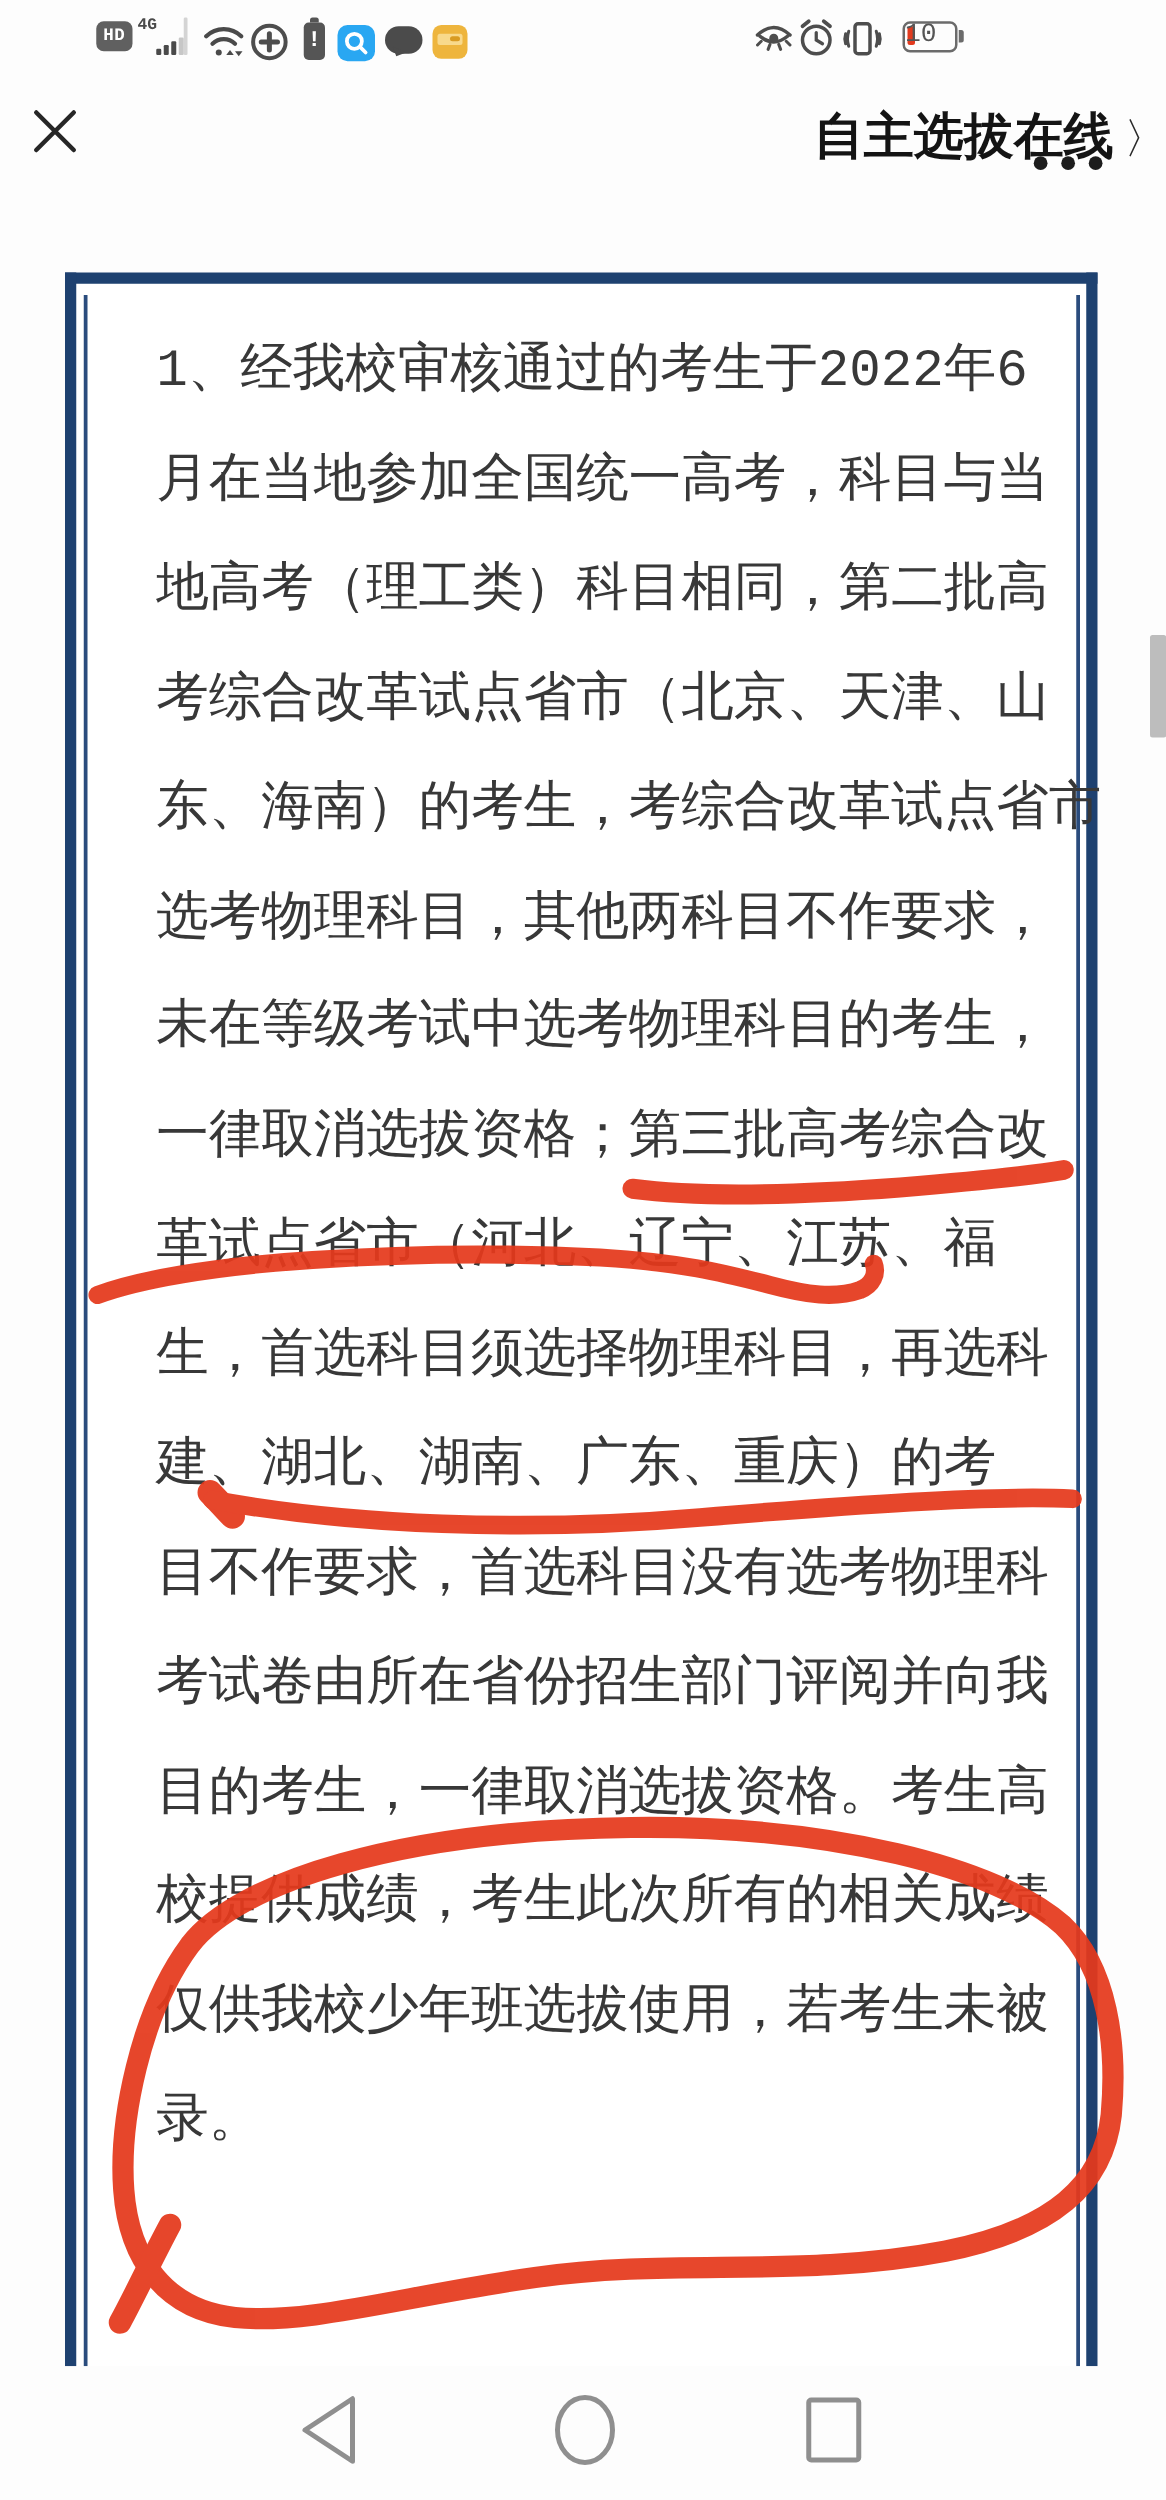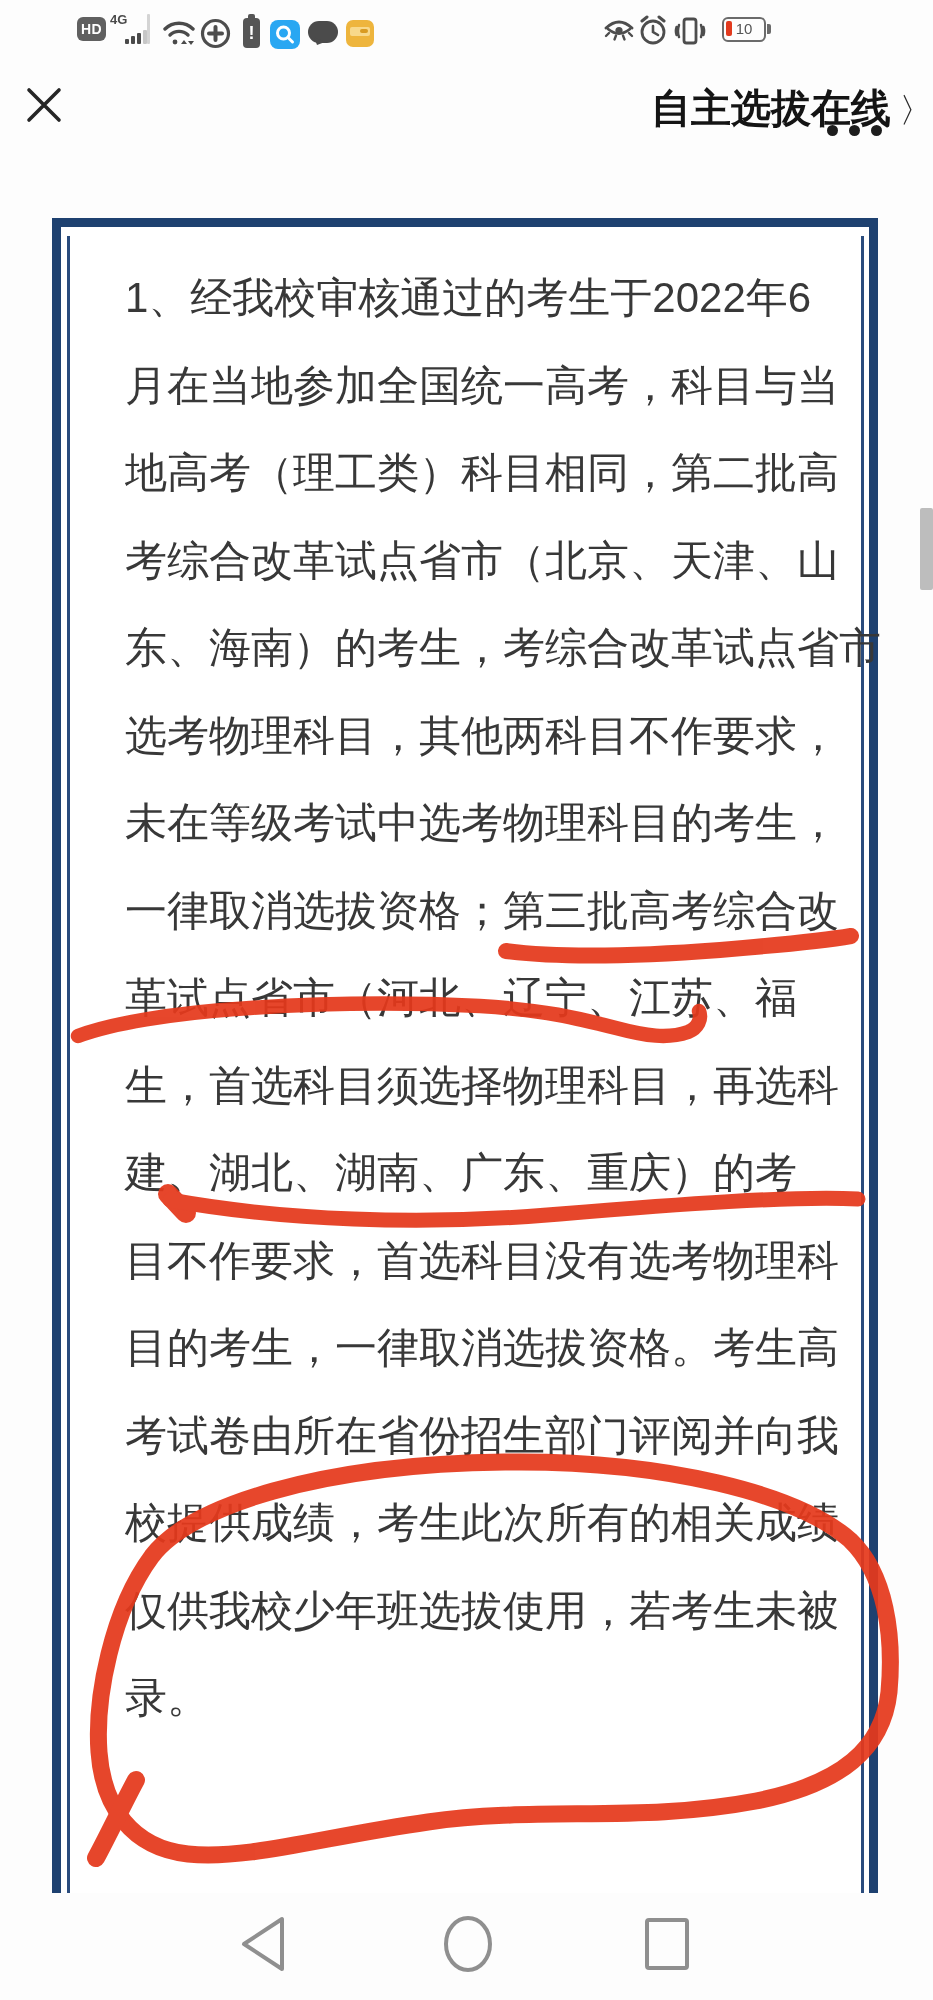--- a/index.html
+++ b/index.html
@@ -1,19 +1,19 @@
 <!DOCTYPE html>
 <html><head>
 <meta charset="utf-8">
 <style>
   html,body{margin:0;padding:0;background:#e9e9e9;}
   .screen{
     position:relative;width:933px;height:2000px;margin:0 auto;
     background:#fdfdfd;overflow:hidden;
-    font-family:Liberation Sans, sans-serif;
+    font-family:Liberation Mono, monospace;
   }
   
   .statusbar{position:absolute;left:0;top:0;width:933px;height:55px;background:#fdfdfd;}
   .sb-icon{position:absolute;}
   .hd-badge{left:77px;top:17px;width:29px;height:24px;background:#606060;border-radius:6px;
     color:#fff;font-size:14px;font-weight:800;text-align:center;line-height:24px;letter-spacing:.5px;}
   .fourg{left:110px;top:12px;font-size:13px;font-weight:700;color:#4a4a4a;}
   .sigbars{left:125px;top:28px;width:34px;height:16px;}
   .sigbars i{position:absolute;bottom:0;width:4px;background:#4a4a4a;border-radius:1px;}
   .sigbars i.b1{left:0;height:5px}.sigbars i.b2{left:6px;height:8px}
@@ -24,21 +24,21 @@
   .batt-alert:before{content:"";position:absolute;top:-4px;left:5px;width:7px;height:4px;background:#555;border-radius:2px 2px 0 0;}
   .app-blue{left:270px;top:20px;width:30px;height:29px;background:#29a7f2;border-radius:8px;}
   .app-chat{left:308px;top:21px;width:30px;height:27px;}
   .app-chat .body{position:absolute;left:0;top:0;width:30px;height:22px;background:#4b4b4b;border-radius:11px;}
   .app-chat .tail{position:absolute;left:3px;top:18px;width:0;height:0;border:6px solid transparent;border-top-color:#4b4b4b;transform:rotate(25deg);}
   .app-wallet{left:346px;top:20px;width:28px;height:27px;background:#eeb53d;border-radius:7px;overflow:hidden;}
   .app-wallet .slot{position:absolute;left:4px;top:7px;width:20px;height:9px;background:#f8d98b;border-radius:2px;}
   .app-wallet .line{position:absolute;left:14px;top:9px;width:8px;height:4px;background:#d99b22;border-radius:2px;}
   .t-batt{left:722px;top:17px;width:44px;height:25px;border:2.5px solid #6b6b6b;border-radius:6px;box-sizing:border-box;}
   .t-batt .red{position:absolute;left:2px;top:2px;width:6px;height:15px;background:#e23a1e;border-radius:2px;}
-  .t-batt .lvl{position:absolute;left:0;top:0;width:100%;text-align:center;font-size:15px;color:#555;line-height:20px;}
+  .t-batt .lvl{position:absolute;left:0;top:0;width:100%;text-align:left;font-size:21px;color:#555;line-height:20px;}
   .t-batt .nub{position:absolute;right:-7px;top:5px;width:4px;height:10px;background:#6b6b6b;border-radius:0 2px 2px 0;}
   .sb-time{position:absolute;left:778px;top:9px;font-size:35px;color:#0f766e;letter-spacing:1px;margin-top:40px;}
   
   .navbar{position:absolute;left:0;top:55px;width:933px;height:110px;background:#fdfdfd;}
   .nav-close{position:absolute;left:22px;top:28px;width:44px;height:44px;}
   .nav-title{position:absolute;left:0;top:26px;width:933px;text-align:right;font-size:40px;font-weight:700;color:#141414;}
   .nav-title .chev{font-weight:400;font-size:34px;color:#2a2a2a;margin-left:8px;}
   .nav-more{position:absolute;right:46px;top:68px;width:60px;height:14px;}
   .nav-more i{position:absolute;top:2px;width:11px;height:11px;background:#1d1d1d;border-radius:50%;}
   .nav-more i.d1{left:0}.nav-more i.d2{left:22px}.nav-more i.d3{left:44px}
@@ -146,22 +146,22 @@
     <div class="ln">地高考（理工类）科目相同，第二批高</div>
     <div class="ln">考综合改革试点省市（北京、天津、山</div>
     <div class="ln">东、海南）的考生，考综合改革试点省市</div>
     <div class="ln">选考物理科目，其他两科目不作要求，</div>
     <div class="ln">未在等级考试中选考物理科目的考生，</div>
     <div class="ln">一律取消选拔资格；第三批高考综合改</div>
     <div class="ln">革试点省市（河北、辽宁、江苏、福</div>
     <div class="ln">生，首选科目须选择物理科目，再选科</div>
     <div class="ln">建、湖北、湖南、广东、重庆）的考</div>
     <div class="ln">目不作要求，首选科目没有选考物理科</div>
+    <div class="ln">考试卷由所在省份招生部门评阅并向我</div>
     <div class="ln">目的考生，一律取消选拔资格。考生高</div>
-    <div class="ln">考试卷由所在省份招生部门评阅并向我</div>
     <div class="ln">校提供成绩，考生此次所有的相关成绩</div>
     <div class="ln">仅供我校少年班选拔使用，若考生未被</div>
     <div class="ln">录。</div>
   </div>
 
   <svg class="redink" viewBox="0 0 933 2000">
     <g fill="none" stroke="#e5391c" stroke-linecap="round" stroke-linejoin="round" opacity="0.93">
       <path stroke-width="16" d="M506,951 C560,958 640,956 720,950 C780,945 822,941 851,936"></path>
       <path stroke-width="14.5" d="M78,1036 C110,1024 170,1013 250,1008 C340,1002 420,1003 480,1006 C545,1010 577,1018 616,1028 C646,1036 668,1039 688,1032 C698,1028 702,1019 699,1011"></path>
       <path stroke-width="20" d="M168,1194 C174,1200 180,1207 186,1213"></path>

